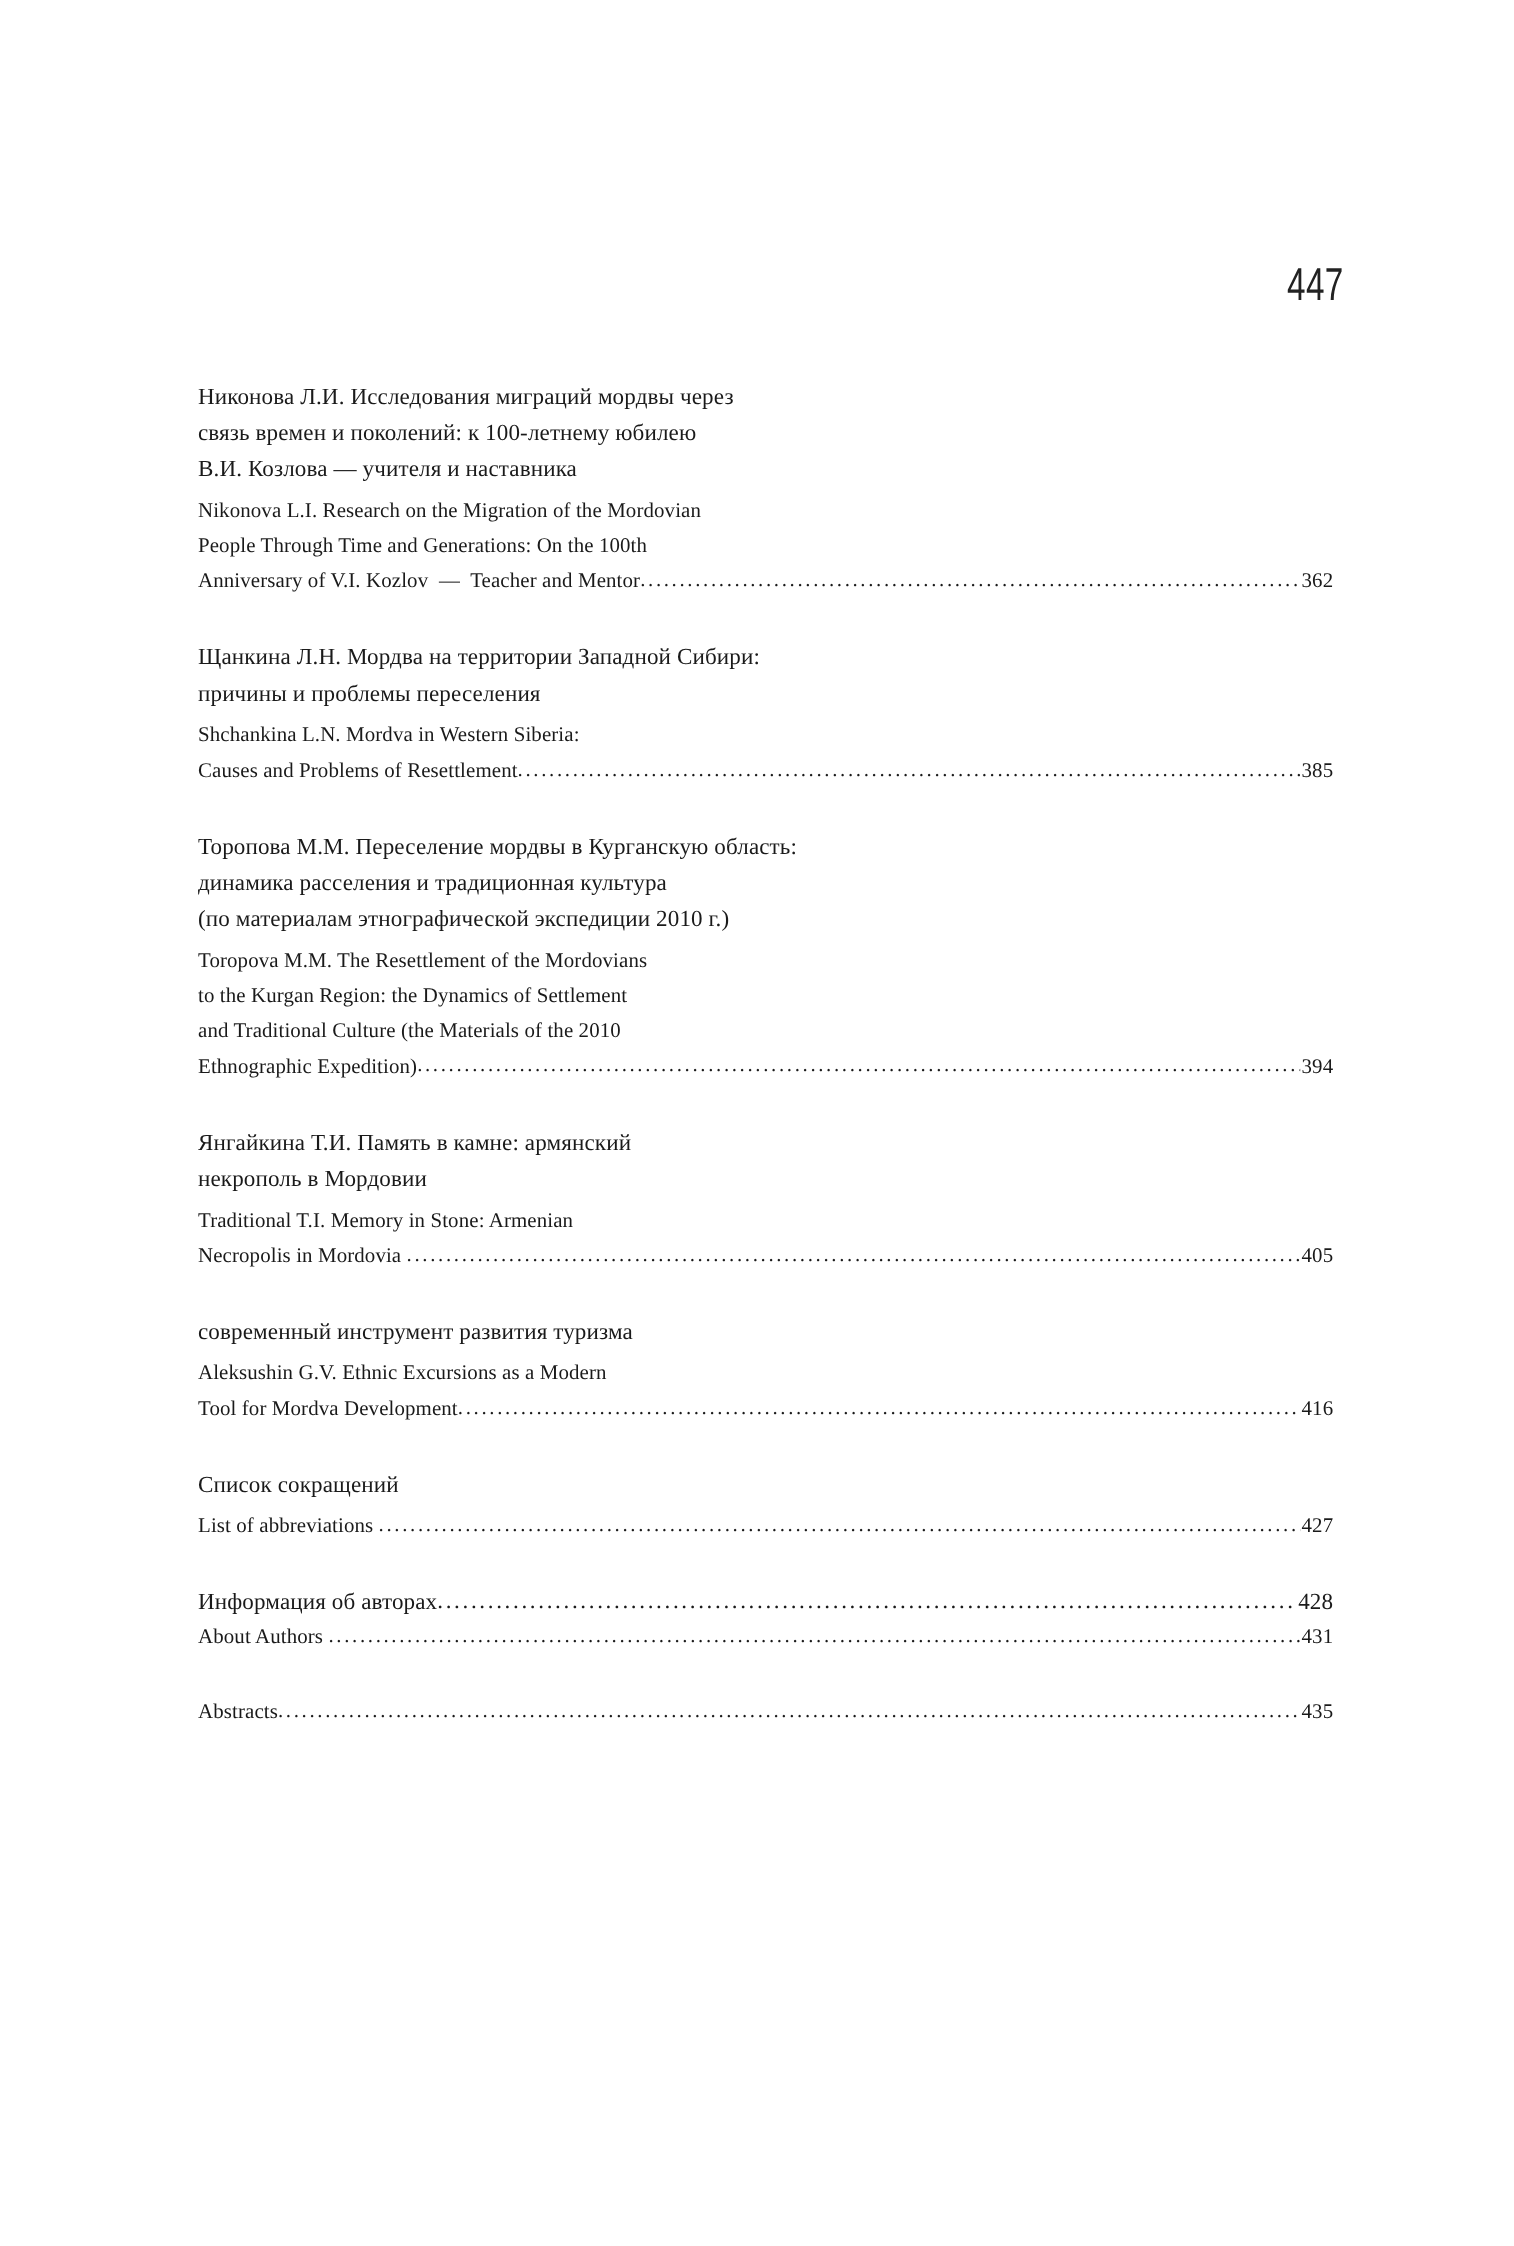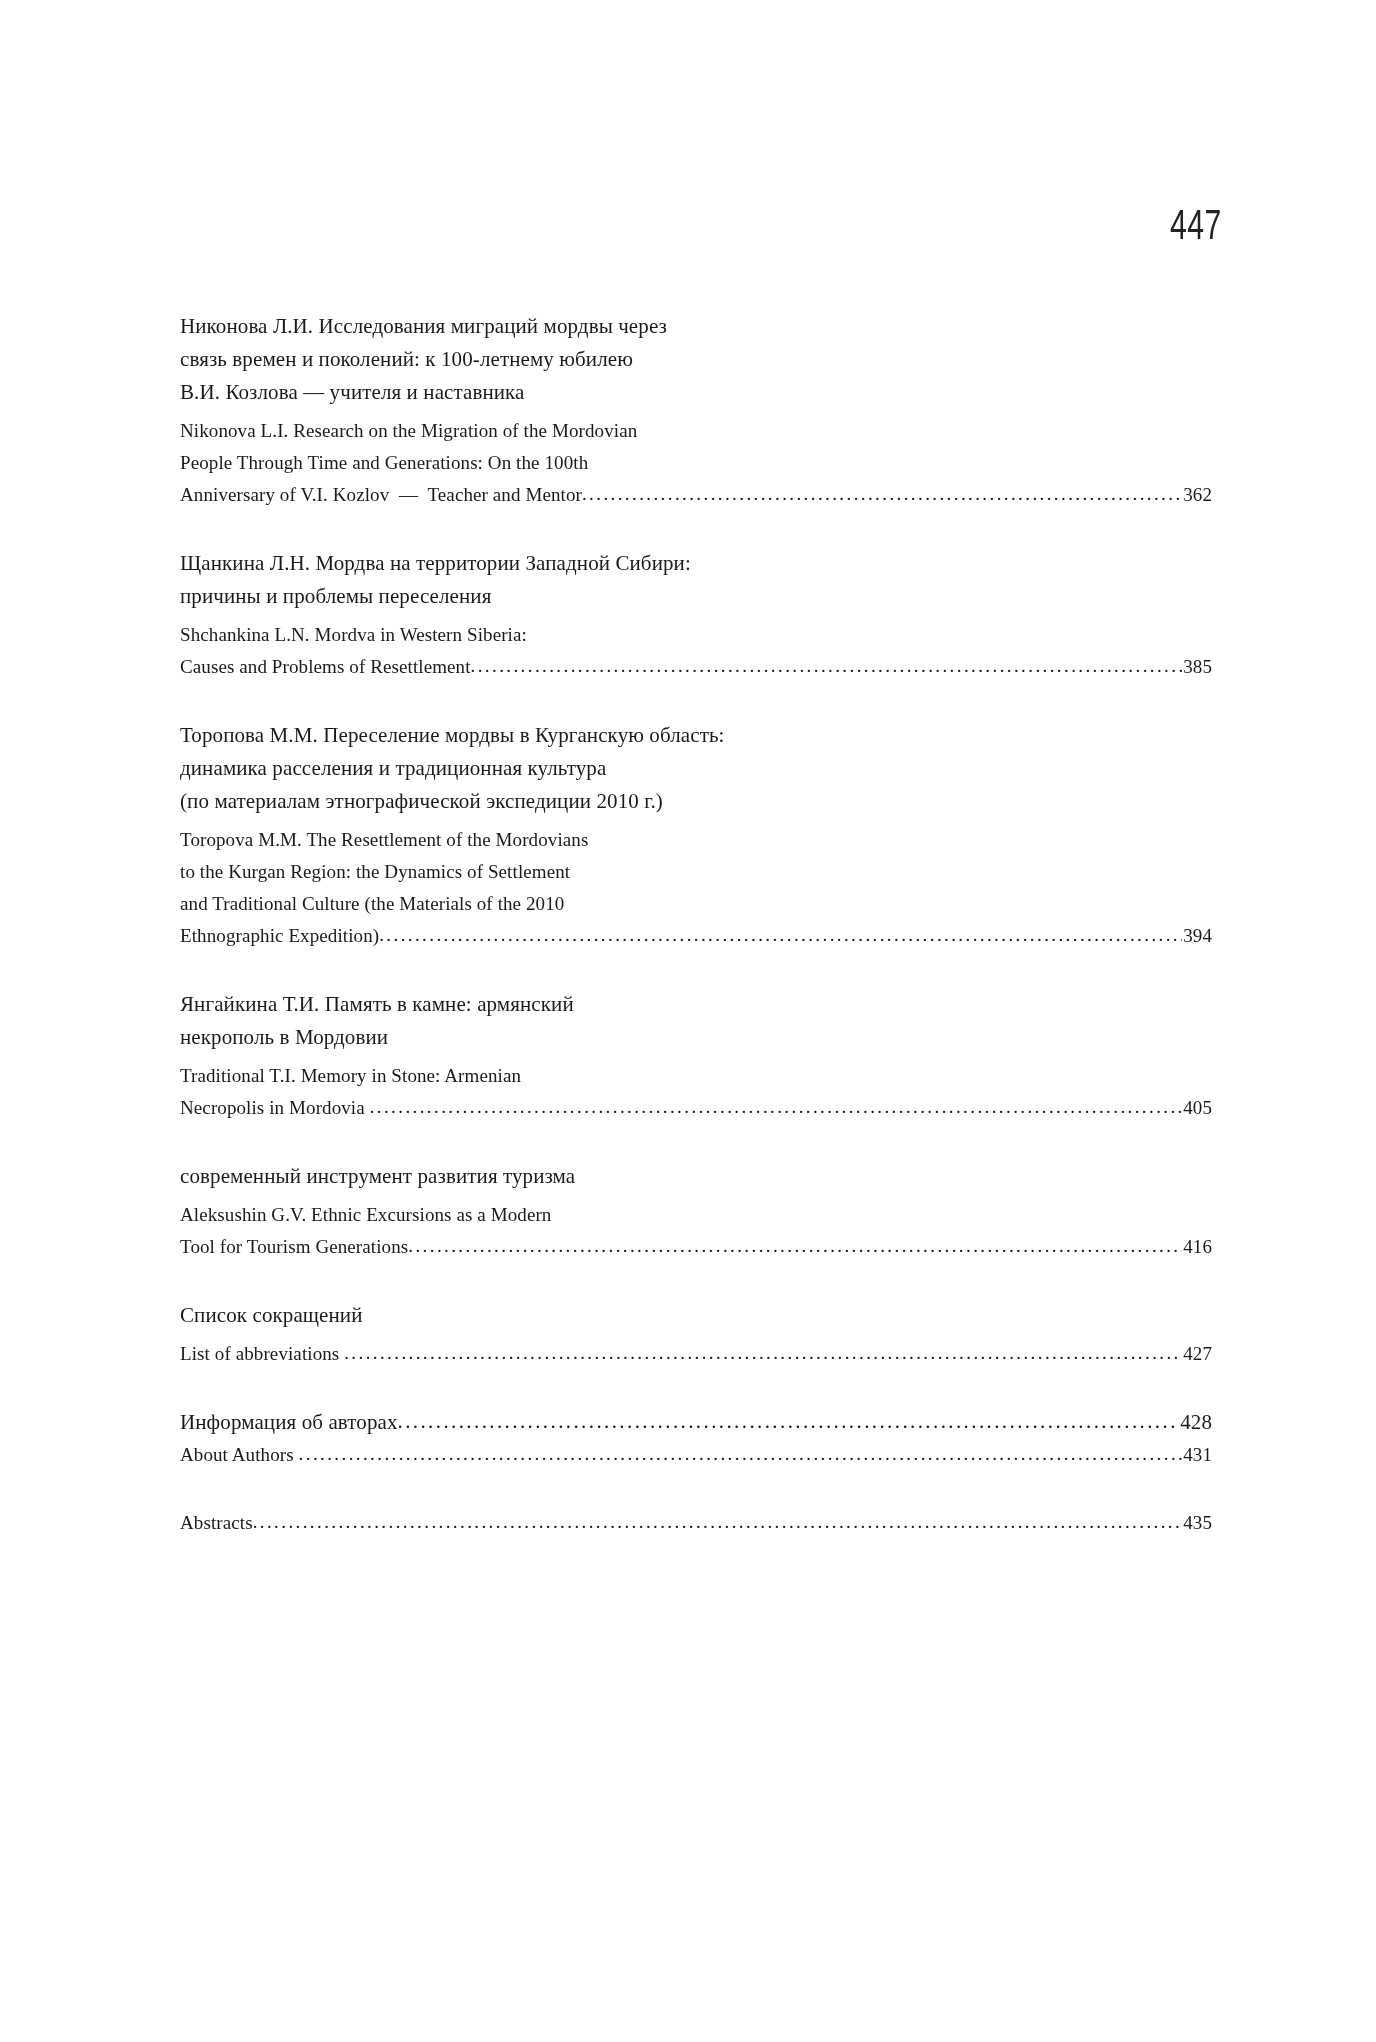--- a/index.html
+++ b/index.html
@@ -8,20 +8,21 @@
     background: #ffffff;
   }
   .page {
     position: relative;
     width: 1376px;
     height: 1804px;
     background: #ffffff;
     overflow: hidden;
     font-family: "Liberation Serif", "DejaVu Serif", serif;
     color: #1a1a1a;
+    margin-top: 34px;
   }
 
   
   .folio {
     position: absolute;
     top: 204px;
     right: 154px;
     font-family: "Liberation Sans", "DejaVu Sans", sans-serif;
     font-size: 42px;
     line-height: 1;
@@ -166,21 +167,21 @@
     </div>
 
     <div class="entry">
       <div class="ru-block">
         <div class="ru">современный инструмент развития туризма</div>
       </div>
       <div class="gap-sm"></div>
       <div class="en-block">
         <div class="en">Aleksushin G.V. Ethnic Excursions as a Modern</div>
         <div class="en leader-row">
-          <span class="lr-text">Tool for Tourism Generations</span>
+          <span class="lr-text">Tool for Mordva Development</span>
           <span class="lr-dots">................................................................................................................................................................</span>
           <span class="lr-page">416</span>
         </div>
       </div>
     </div>
 
     <div class="entry">
       <div class="ru">Список сокращений</div>
       <div class="gap-sm"></div>
       <div class="en leader-row">

